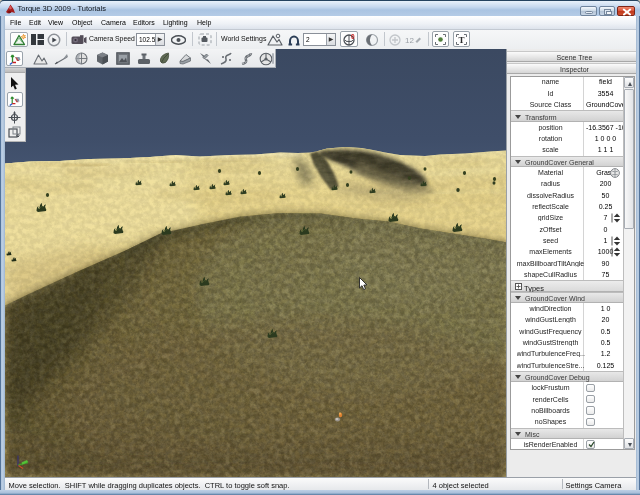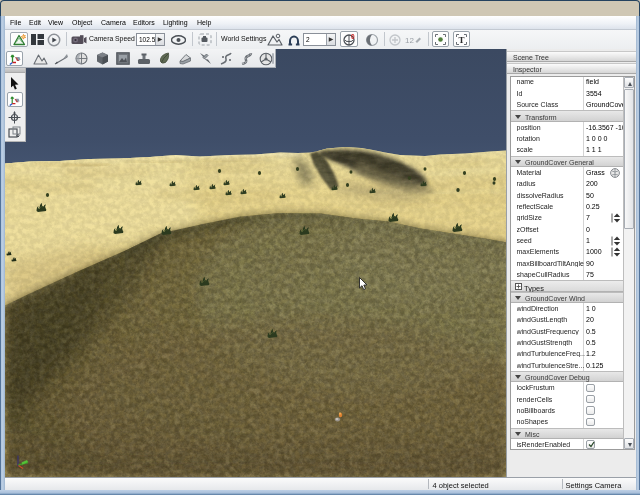--- a/index.html
+++ b/index.html
@@ -52,21 +52,21 @@
   border-bottom:1px solid #a9aeb5; }
 
 #vtb { position:absolute; left:4px; top:68px; width:21.5px; height:73.5px;
   background:#efefef; border-right:1px solid #b5b5b5; border-bottom:1px solid #b5b5b5; }
 #vtb .grip { position:absolute; left:0; top:0; width:100%; height:5px;
   background:linear-gradient(#d2d2d2,#bdbdbd); border-bottom:1px solid #ababab; }
 
 #viewport { position:absolute; left:4.5px; top:48.5px; width:501.5px; height:428px; overflow:hidden; }
 
 #panel { position:absolute; left:506px; top:48.5px; width:129.5px; height:428px;
-  background:#ececec; border-left:1px solid #9aa0a6; }
+  background:#ececec; border-left:1px solid #9aa0a6;text-align:center; }
 .phdr { position:absolute; left:0px; width:129px; height:11px;
   background:linear-gradient(#fbfbfb, #e7e7e7 55%, #d5d5d5);
   border-top:1px solid #c8c8c8; border-bottom:1px solid #a8a8a8;
   font-size:7px; color:#303030; padding-left:6px; line-height:11px; }
 #ptable { position:absolute; left:3px; top:27px; width:125px; height:374.5px;
   background:#fff; border:1px solid #9b9b9b; overflow:hidden; }
 .prow { position:absolute; left:0; width:113px; height:11.33px; font-size:7px; }
 .prow .k { position:absolute; left:5.5px; top:1.8px; color:#1c1c1c; width:68px;
   white-space:nowrap; overflow:hidden; }
 .prow .v { position:absolute; left:75px; top:1.8px; color:#000; width:39px;
@@ -103,20 +103,37 @@
   background:linear-gradient(90deg, #54749a 0, #54749a 1px, #b0c4dc 1px, #bccfe4 55%, #9fb6d0 100%); }
 #frame-r { position:absolute; left:635.5px; top:16px; width:4.5px; height:479px;
   background:linear-gradient(90deg, #9fb6d0 0, #bccfe4 45%, #b0c4dc calc(100% - 1px), #54749a calc(100% - 1px), #54749a 100%); }
 #frame-b { position:absolute; left:0; top:490px; width:640px; height:5px;
   background:linear-gradient(#bed0e6, #a9bfd9 60%, #7b9cbe calc(100% - 1px), #54749a); }
 </style>
 </head>
 <body>
 <div id="win">
 
+<div id="titlebar">
+  <svg id="title-ico" width="11" height="11" viewBox="0 0 11 11">
+    <path d="M5.5 0.5 L8.5 5 L10 9 L6.5 8 L3 9.5 L1 8 L3.5 4 Z" fill="#a31f1f"></path>
+    <path d="M5.5 1.5 L7 4.5 L5 5.5 L3.8 3.8 Z" fill="#d95a5a"></path>
+    <path d="M2.5 7.5 L5 6.5 L6.5 8.5 L4 9.5 Z" fill="#7c1212"></path>
+  </svg>
+  <span id="title-txt">Torque 3D 2009 - Tutorials</span>
+  <div class="capbtn" id="btn-min">
+        <i></i>
+      </div>
+  <div class="capbtn" id="btn-max">
+        <i></i>
+      </div>
+  <div class="capbtn" id="btn-cls">
+        <i></i>
+      </div>
+</div>
 
 <div id="menubar">
   <span style="left:9px">File</span>
   <span style="left:28px">Edit</span>
   <span style="left:47px">View</span>
   <span style="left:71px">Object</span>
   <span style="left:100px">Camera</span>
   <span style="left:132px">Editors</span>
   <span style="left:162px">Lighting</span>
   <span style="left:196px">Help</span>
@@ -726,20 +743,21 @@
         </div>
 <div id="pscroll">
   <div class="sbtn" id="sb-up" style="top:0px"></div>
   <div id="sb-thumb"></div>
   <div class="sbtn" id="sb-dn" style="bottom:0px"></div>
 </div>
 </div>
 </div>
 
 <div id="status">
+  <span style="left:4px">Move selection.&nbsp; SHIFT while dragging duplicates objects.&nbsp; CTRL to toggle soft snap.</span>
   <div class="vsep" style="left:423px"></div>
   <span style="left:428px">4 object selected</span>
   <div class="vsep" style="left:557px"></div>
   <span style="left:561px">Settings Camera</span>
 </div>
 
 <div id="frame-l"></div>
 <div id="frame-r"></div>
 <div id="frame-b"></div>
 

